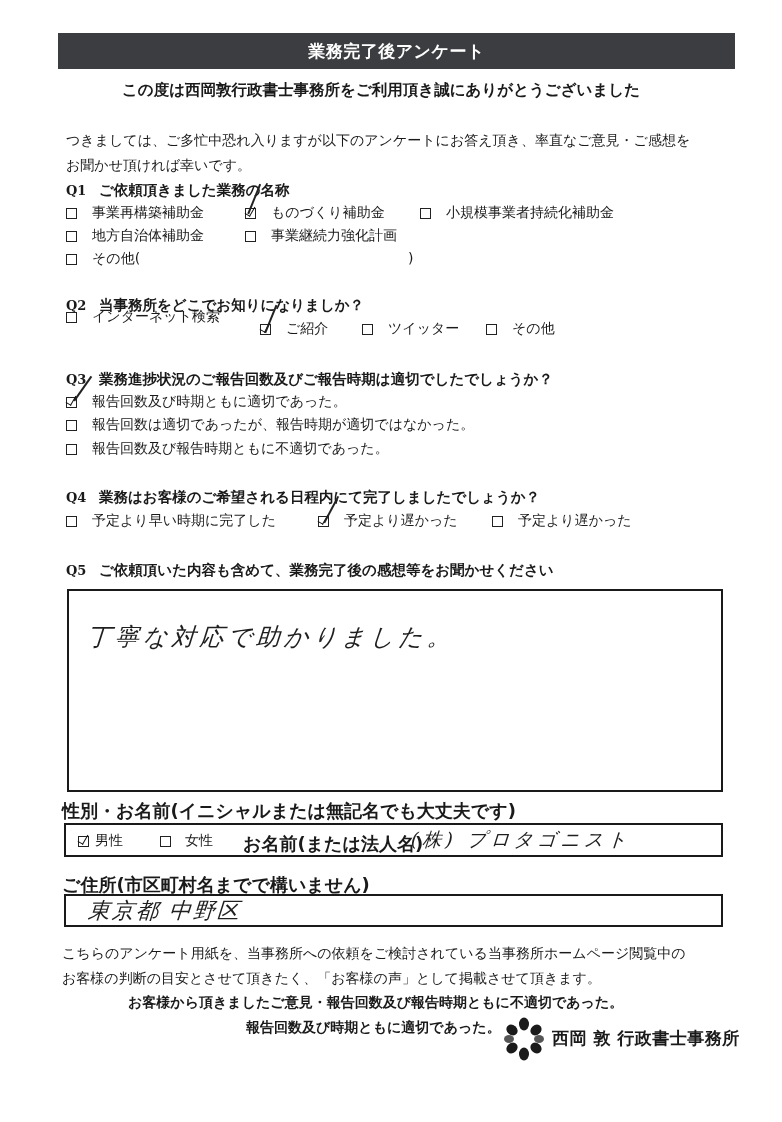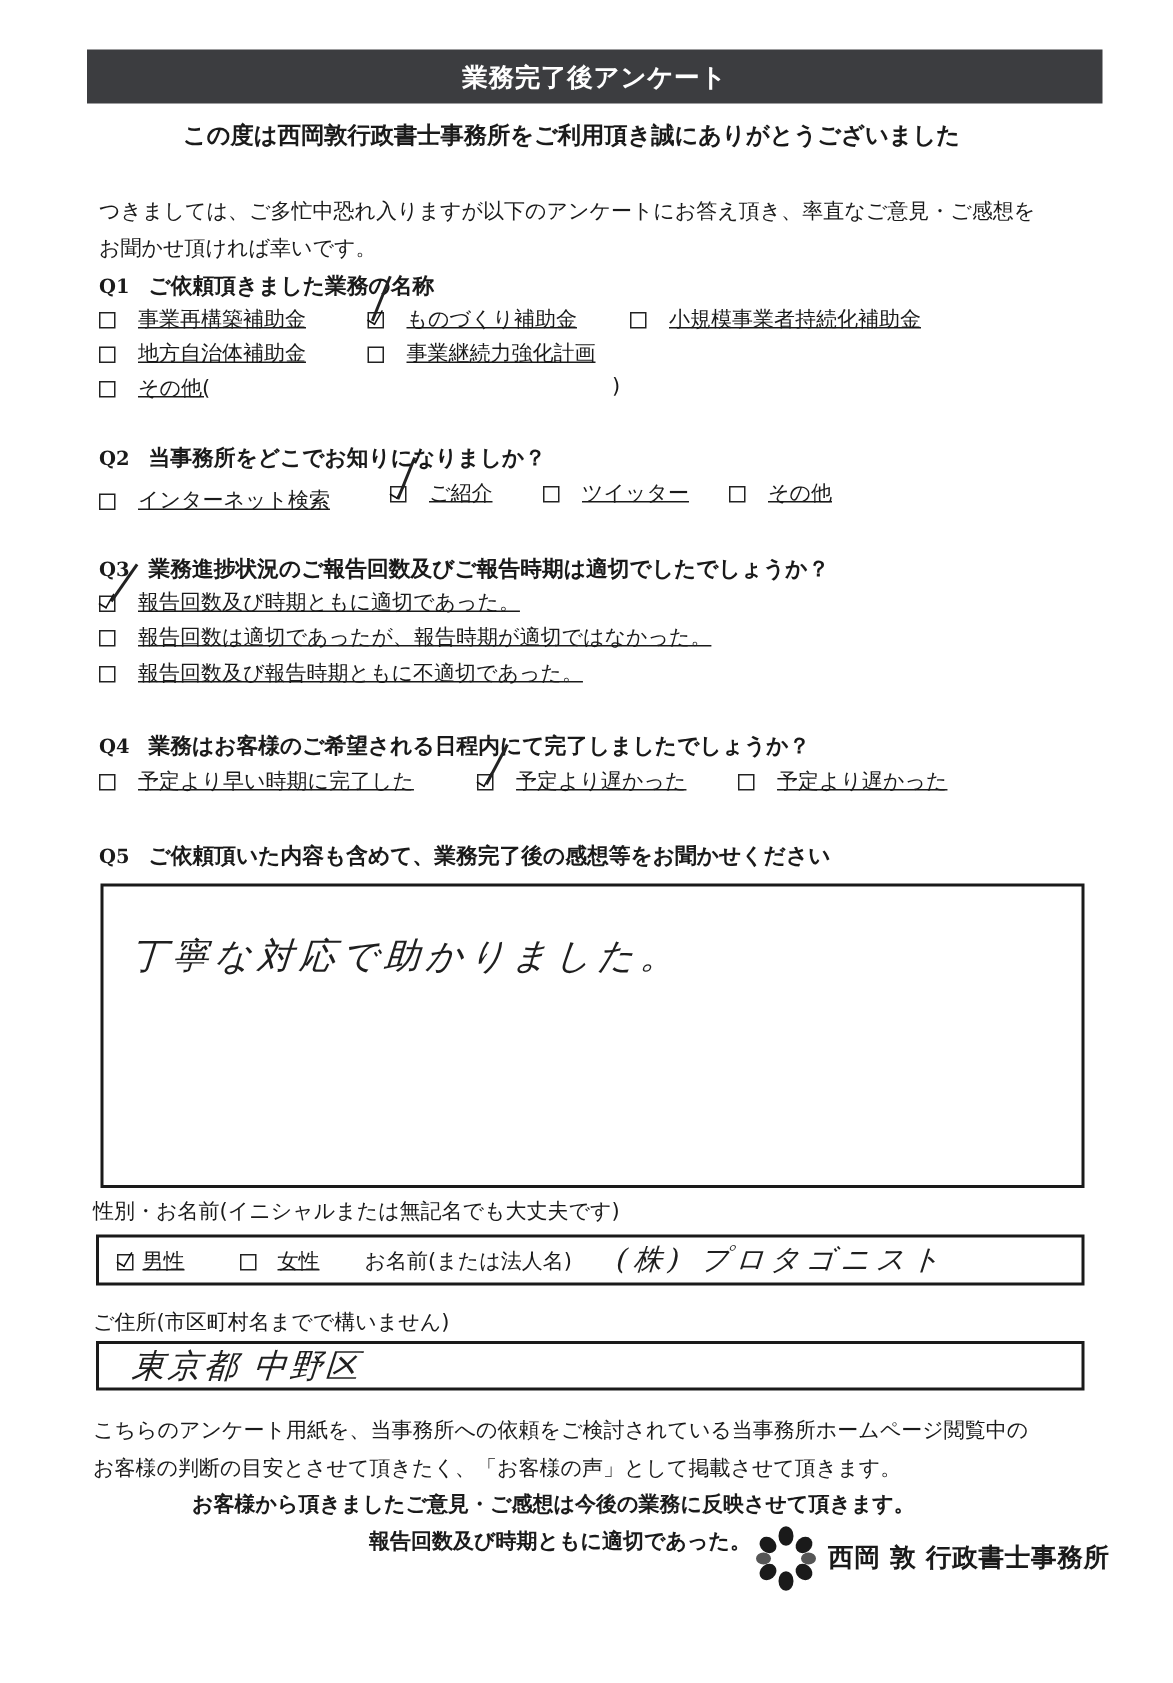--- a/index.html
+++ b/index.html
@@ -19,41 +19,41 @@
       letter-spacing: 0.5px;
     }
     .thanks {
       left: 122px; top: 80px; font-weight: bold; font-size: 15.5px;
     }
     .intro { left: 66px; font-size: 14px; }
 
     .q-title { left: 66px; font-weight: bold; font-size: 14.5px; }
     .q-num { display: inline-block; width: 33px; font-family: "DejaVu Serif", "Liberation Serif", serif; font-size: 13px; }
 
-    .opt { font-size: 14px; display: flex; align-items: center; text-decoration: underline; }
+    .opt { font-size: 14px; display: flex; align-items: center; }
     .cb {
       display: inline-block; width: 11px; height: 11px; border: 1.5px solid #222;
       margin-right: 15px; position: relative; flex: none;
     }
     .cb.checked::after {
       content: ""; position: absolute; left: 1px; top: -4px; width: 5px; height: 10px;
       border-right: 1.6px solid #111; border-bottom: 1.6px solid #111;
       transform: rotate(30deg);
     }
     .pen-stroke {
       position: absolute; height: 1.5px; background: #222; transform-origin: left center;
     }
 
     .box { position: absolute; border: 2px solid #1a1a1a; background: #fff; }
     .hand {
       font-family: "DejaVu Serif", "Liberation Serif", serif;
       font-style: italic; font-weight: normal; color: #1f1f1f;
       letter-spacing: 4px; transform: skewX(-4deg);
     }
-    .label-bold { font-weight: normal; font-size: 14px; }
+    .label-bold { font-weight: bold; font-size: 18px; }
     .footer-text { left: 62px; font-size: 14px; }
     .footer-bold { font-weight: bold; font-size: 14px; }
 
     .logo-mark { position: absolute; left: 504px; top: 1017px; width: 40px; height: 44px; }
     .office-name {
       left: 552px; top: 1027px; font-family: "DejaVu Serif", "Liberation Serif", serif;
       font-weight: bold; font-size: 17px; letter-spacing: 0.5px;
     }
   </style>
 </head>
@@ -95,21 +95,21 @@
   </div>
   <div class="abs opt" style="left:66px; top:250px">
     <span class="cb"></span>
       <span>その他(</span>
   </div>
   <div class="abs" style="left:408px; top:250px; font-size:14px">)</div>
 
   <div class="abs q-title" style="top:296px">
     <span class="q-num">Q2</span><span>当事務所をどこでお知りになりましか？</span>
   </div>
-  <div class="abs opt" style="left:66px; top:325px">
+  <div class="abs opt" style="left:66px; top:308px">
     <span class="cb"></span>
       <span>インターネット検索</span>
   </div>
   <div class="abs opt" style="left:260px; top:320px">
     <span class="cb checked"></span>
       <span>ご紹介</span>
   </div>
   <div class="pen-stroke" style="left:265px; top:332px; width:30px; transform:rotate(-68deg);"></div>
   <div class="abs opt" style="left:362px; top:320px">
     <span class="cb"></span>
@@ -175,21 +175,21 @@
     <div class="abs hand" style="left:345px; top:2px; font-size:19px;">(株) プロタゴニスト</div>
   </div>
 
   <div class="abs label-bold" style="left:62px; top:873px">ご住所(市区町村名までで構いません)</div>
   <div class="box" style="left:64px; top:894px; width:659px; height:33px;">
     <div class="abs hand" style="left:22px; top:0px; font-size:22px; letter-spacing:2px;">東京都 中野区</div>
   </div>
 
   <div class="abs footer-text" style="top:945px">こちらのアンケート用紙を、当事務所への依頼をご検討されている当事務所ホームページ閲覧中の</div>
   <div class="abs footer-text" style="top:970px">お客様の判断の目安とさせて頂きたく、「お客様の声」として掲載させて頂きます。</div>
-  <div class="abs footer-bold" style="left:128px; top:994px">お客様から頂きましたご意見・ご感想は今後の業務に反映させて頂きます。</div>
+  <div class="abs footer-bold" style="left:128px; top:994px">お客様から頂きましたご意見・報告回数及び報告時期ともに不適切であった。</div>
   <div class="abs footer-bold" style="left:246px; top:1019px">報告回数及び時期ともに適切であった。</div>
 
   <svg class="logo-mark" viewBox="0 0 40 44">
     <g fill="#1a1a1a">
       <ellipse cx="20" cy="7" rx="5" ry="6.5"></ellipse>
       <ellipse cx="20" cy="37" rx="5" ry="6.5"></ellipse>
       <ellipse cx="8" cy="13" rx="5" ry="6" transform="rotate(-50 8 13)"></ellipse>
       <ellipse cx="32" cy="13" rx="5" ry="6" transform="rotate(50 32 13)"></ellipse>
       <ellipse cx="8" cy="31" rx="5" ry="6" transform="rotate(50 8 31)"></ellipse>
       <ellipse cx="32" cy="31" rx="5" ry="6" transform="rotate(-50 32 31)"></ellipse>

